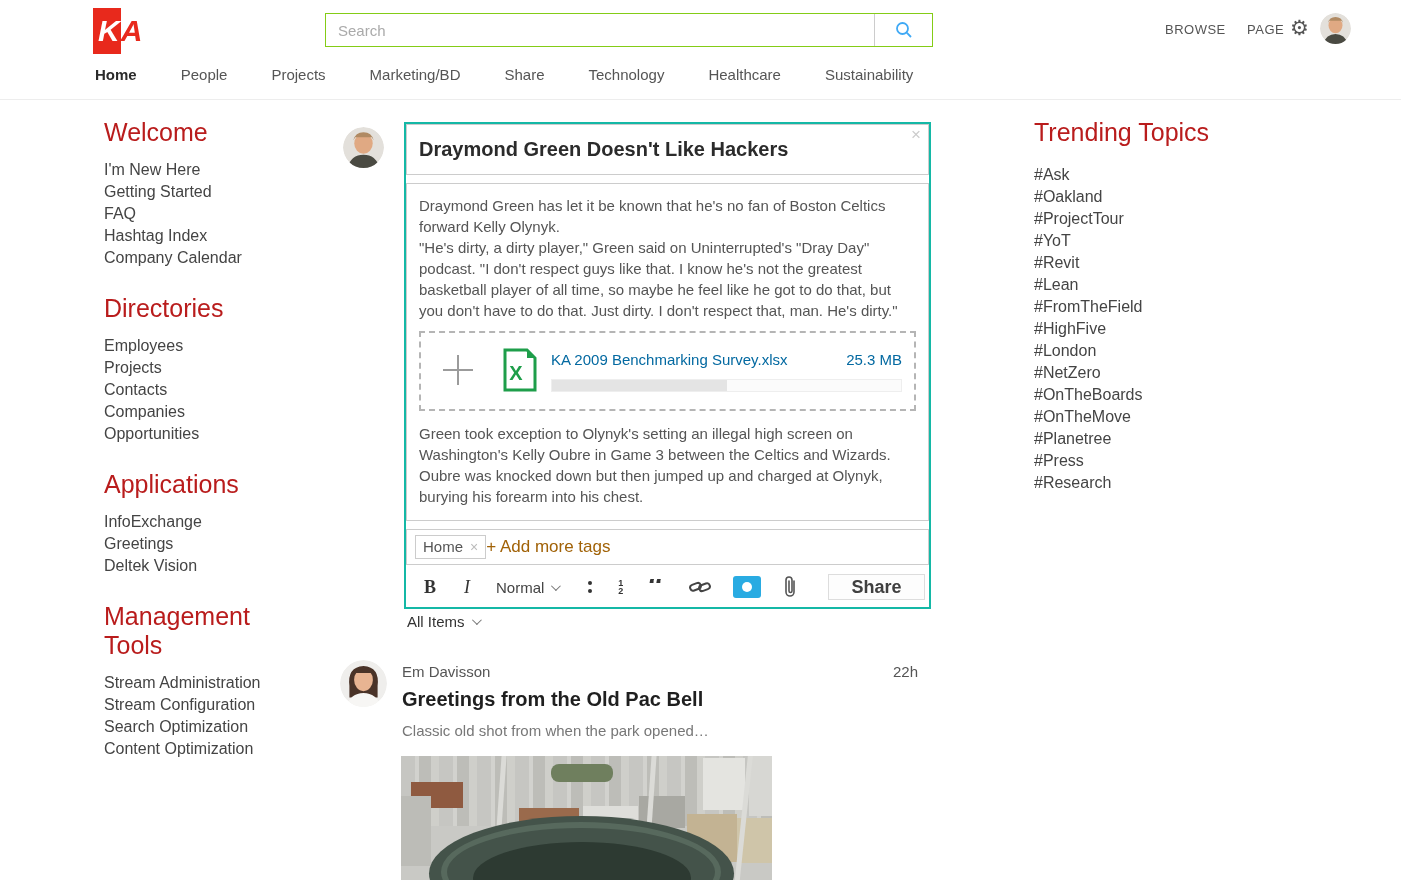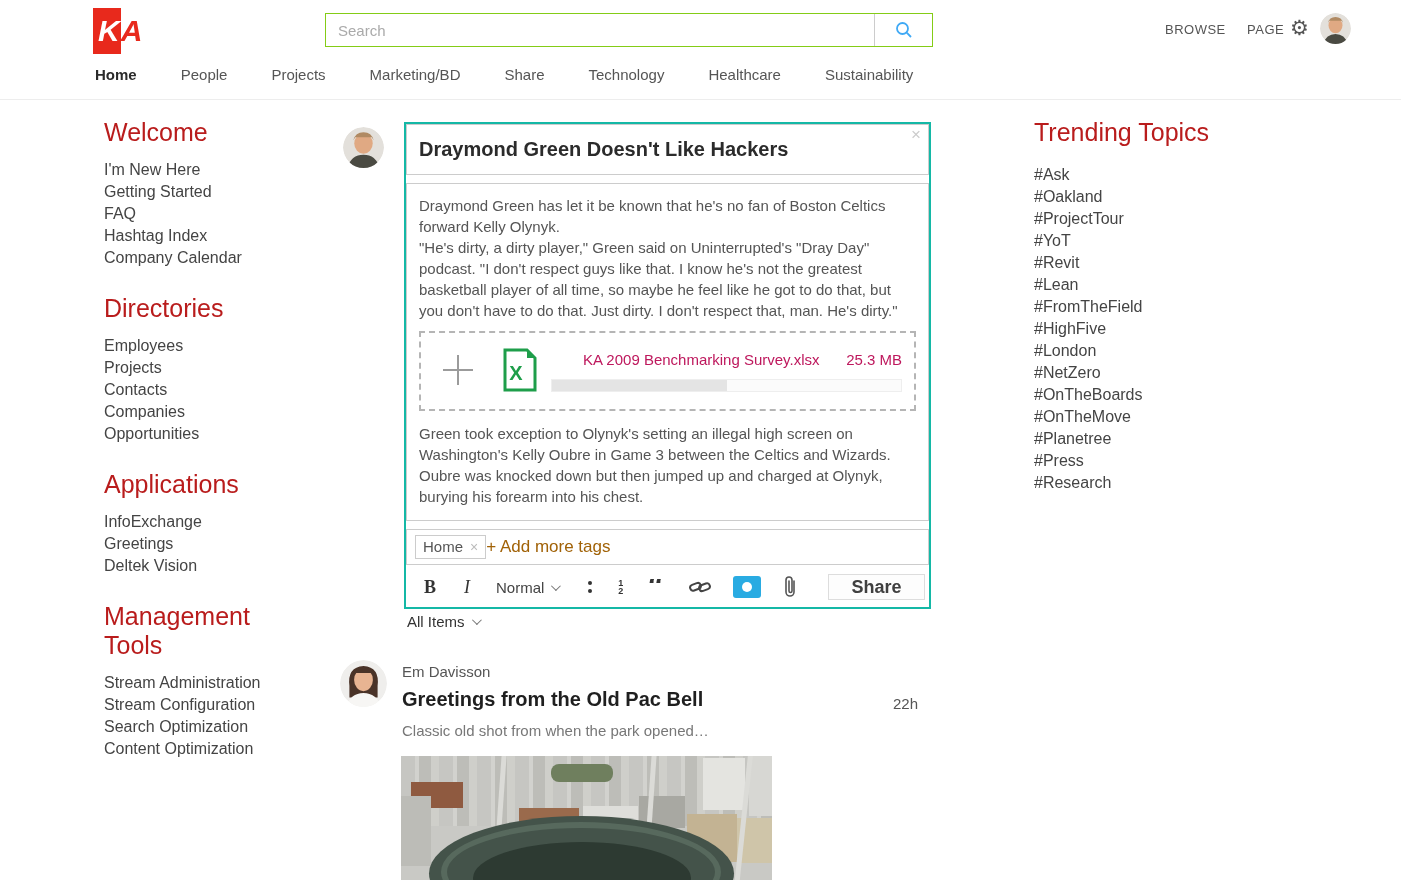--- a/index.html
+++ b/index.html
@@ -36,21 +36,21 @@
   .comp-avatar { position:absolute; left:343px; top:127px; width:41px; height:41px; border-radius:50%; overflow:hidden; }
   .card { position:absolute; left:404px; top:122px; width:527px; border:2px solid #14b8a6; background:#fff; }
   .title-box { border:1px solid #ccc; position:relative; padding:13px 12px; }
   .title-text { font-size:20px; font-weight:bold; color:#2b2b2b; }
   .close-x { position:absolute; right:7px; top:1px; font-size:17px; color:#ccc; cursor:pointer; line-height:18px;}
   .body-box { border:1px solid #ccc; margin-top:8px; padding:11px 12px 13px; font-size:15px; color:#555; line-height:21px; }
   .attach { margin:10px 0 12px; border:2px dashed #b5b5b5; padding:15px 12px 17px 14px; display:flex; align-items:center; }
   .plus-zone { width:46px; display:flex; align-items:center; justify-content:center; cursor:pointer; }
   .xlsx-icon { margin:0 14px 0 22px; flex:none; }
   .attach-main { flex:1; }
-  .attach-row1 { display:flex; justify-content:space-between; font-size:15px; color:#be185d;margin-left:32px; }
+  .attach-row1 { display:flex; justify-content:space-between; font-size:15px; color:#0369a1; }
   .progress-track { margin-top:9px; height:13px; background:#fbfbfb; border:1px solid #eee; }
   .progress-fill { height:100%; background:#e4e4e4; width:50%; }
   .tags-box { border:1px solid #ccc; margin-top:8px; padding:5px 8px; display:flex; align-items:center; min-height:34px;}
   .tag-chip { border:1px solid #ccc; padding:2px 7px 3px; font-size:15px; color:#555; display:flex; align-items:center; cursor:default;}
   .tag-x { color:#bbb; margin-left:7px; font-size:14px; cursor:pointer; }
   .add-tags { font-size:17px; color:#a16207; cursor:text; }
   .toolbar { display:flex; align-items:center; padding:9px 4px 7px 18px; }
   .tb { cursor:pointer; color:#333; display:flex; align-items:center; justify-content:center; }
   .tb-bold { font-weight:bold; font-size:18px; font-family:"Liberation Serif",serif; }
   .tb-italic { font-style:italic; font-size:18px; font-family:"Liberation Serif",serif; margin-left:28px;}
@@ -63,21 +63,21 @@
   .tb-link { margin-left:24px; }
   .tb-camera { margin-left:22px; width:28px; height:22px; background:#29abe2; border-radius:3px; position:relative; }
   .tb-camera:after { content:""; position:absolute; left:9px; top:6px; width:10px; height:10px; background:#fff; border-radius:50%; }
   .tb-clip { margin-left:22px; }
   .share-btn { margin-left:auto; width:97px; height:26px; background:#fdfdfd; border:1px solid #ddd; color:#404040; font-weight:bold; font-size:18px; cursor:default; font-family:"Liberation Sans",sans-serif;}
 
   
   .feed-filter { position:absolute; left:407px; top:613px; font-size:15px; color:#333; display:flex; align-items:center; cursor:pointer; }
   .post-avatar { position:absolute; left:340px; top:660px; width:47px; height:47px; border-radius:50%; overflow:hidden; }
   .post-author { position:absolute; left:402px; top:663px; font-size:15px; color:#555; cursor:pointer;}
-  .post-time { position:absolute; left:893px; top:663px; font-size:15px; color:#555;margin-top:32px; }
+  .post-time { position:absolute; left:893px; top:663px; font-size:15px; color:#555; }
   .post-title { position:absolute; left:402px; top:688px; font-size:20px; font-weight:bold; color:#1f1f1f; cursor:pointer;}
   .post-excerpt { position:absolute; left:402px; top:722px; font-size:15px; color:#777; }
   .post-photo { position:absolute; left:401px; top:756px; width:371px; height:124px; overflow:hidden; background:#c9c9c5; cursor:pointer;}
 
   
   .blk { position:absolute; }
   .city-base { left:0; top:0; width:371px; height:70px;
      background:repeating-linear-gradient(90deg,#c6c6c2 0 14px,#d2d2ce 14px 18px,#bdbdb8 18px 30px,#cfcfca 30px 38px);}
   .street { width:5px; height:150px; background:#dbdbd7; top:-10px; }
   .stadium { left:28px; top:60px; width:305px; height:115px; background:#44534a; border-radius:50%; }

